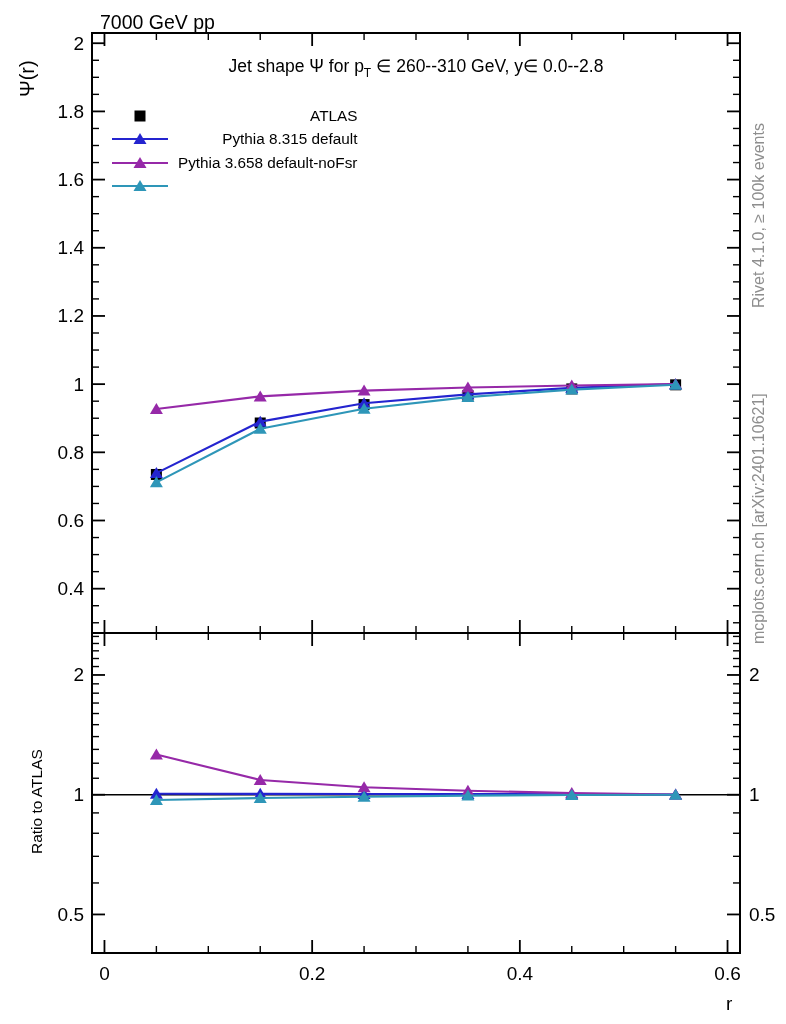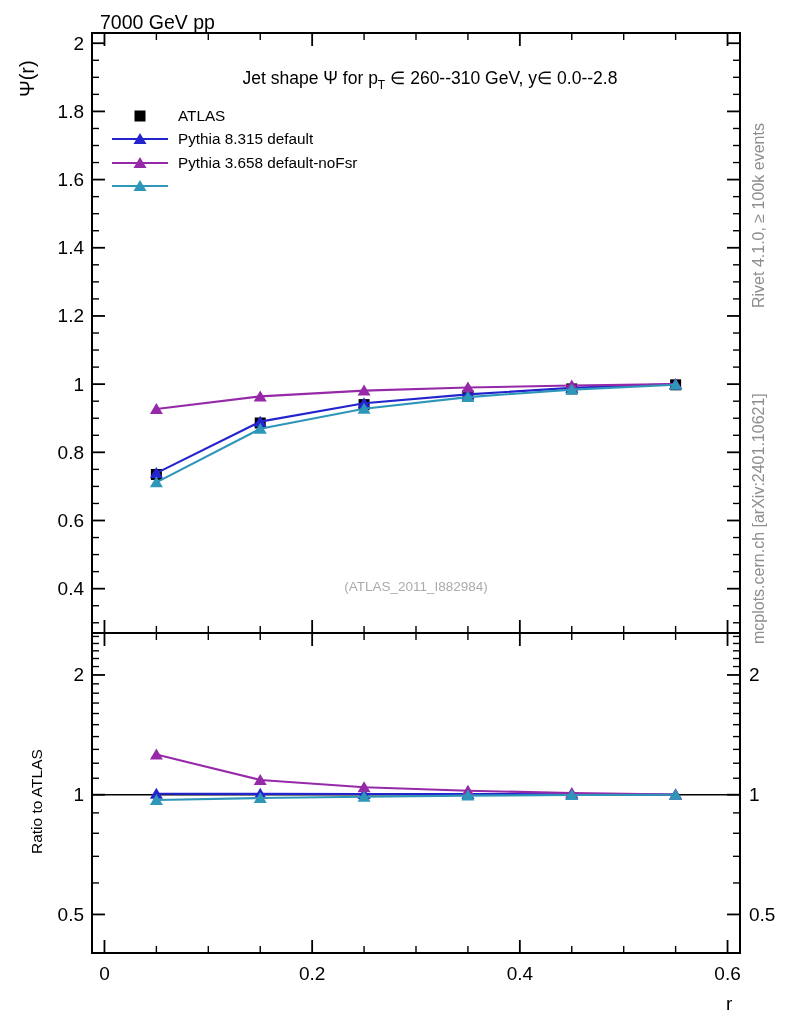--- a/index.html
+++ b/index.html
@@ -3,32 +3,32 @@
 <meta charset="utf-8">
 <style>
   html,body{margin:0;padding:0;background:#fff;}
   #page{
     position:relative;width:786px;height:1024px;background:#ffffff;
     font-family:"Liberation Sans", sans-serif;color:#000;overflow:hidden;
   }
   #plot-svg{position:absolute;left:0;top:0;}
   .abs{position:absolute;white-space:nowrap;}
   .hdr{font-size:19.5px;}
-  .main-title{left:106px;top:56px;width:648px;text-align:center;font-size:17.5px;margin-top:12px;}
+  .main-title{left:92px;top:56px;width:648px;text-align:center;font-size:17.5px;}
   .main-title sub{font-size:12px;}
   .rot{transform:rotate(-90deg);transform-origin:0 0;}
   .ylab-main{left:16px;top:97px;font-size:20px;}
   .ylab-ratio{left:28px;top:854px;font-size:15.5px;}
   .xlab{left:726px;top:993px;font-size:19px;}
   .side-note{color:#8e8e8e;font-size:16px;}
   .note-top{left:750px;top:308px;}
   .note-bottom{left:750px;top:644px;}
   .watermark{left:92px;top:579px;width:648px;text-align:center;font-size:13.5px;color:#ababab;}
   #legend{position:absolute;left:112px;top:104px;}
-  .leg-row{display:flex;align-items:center;height:23.5px;}
+  .leg-row{display:flex;align-items:center;height:23.5px;justify-content:space-between;}
   .leg-marker{width:56px;height:16px;flex:0 0 56px;}
   .leg-label{margin-left:10px;font-size:15.3px;}
 </style>
 </head>
 <body>
 
 <div id="page">
 
   <svg id="plot-svg" width="786" height="1024" viewBox="0 0 786 1024">
       <rect x="92" y="33" width="648" height="600" fill="none" stroke="#000" stroke-width="2"></rect>
@@ -302,14 +302,13 @@
       </div>
     </div>
 
   <div class="abs rot ylab-main">Ψ(r)</div>
   <div class="abs rot ylab-ratio">Ratio to ATLAS</div>
   <div class="abs xlab">r</div>
 
   <div class="abs rot side-note note-top">Rivet 4.1.0, ≥ 100k events</div>
   <div class="abs rot side-note note-bottom">mcplots.cern.ch [arXiv:2401.10621]</div>
 
-  <div class="abs watermark">(ATLAS_2011_I882984)</div>
 </div>
 
 </body></html>

